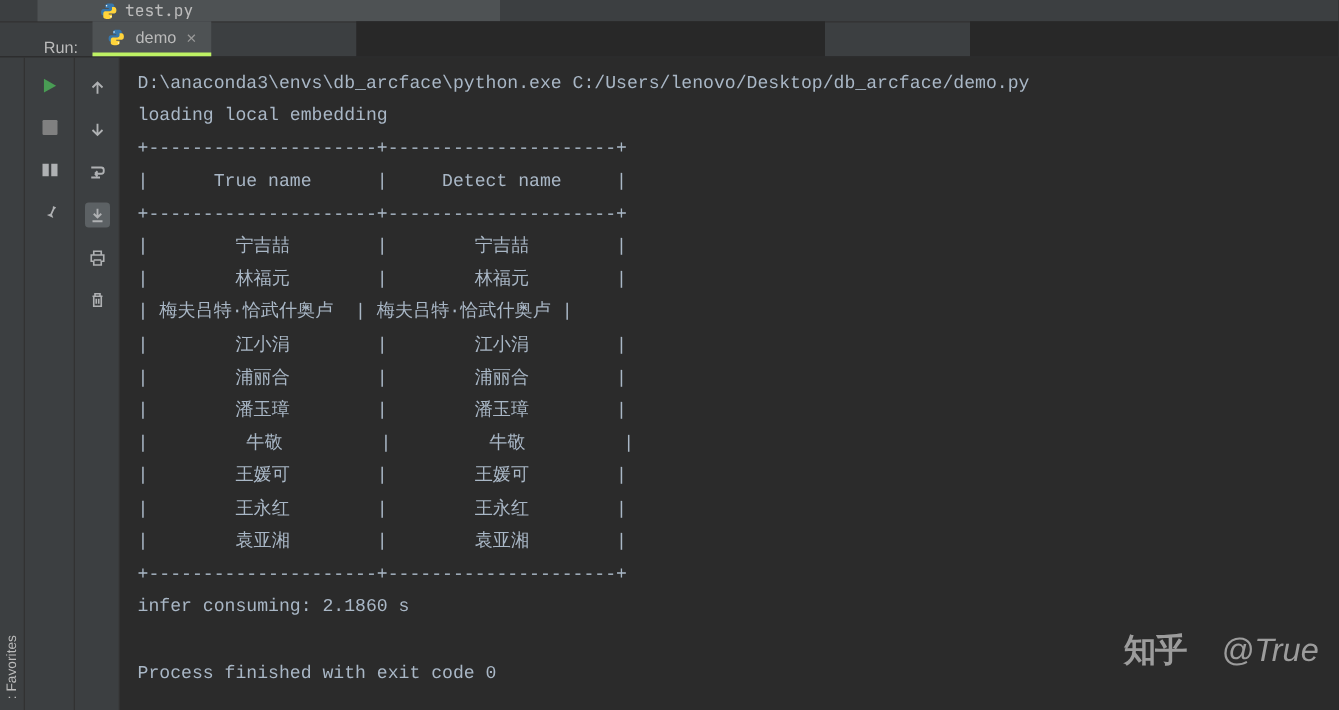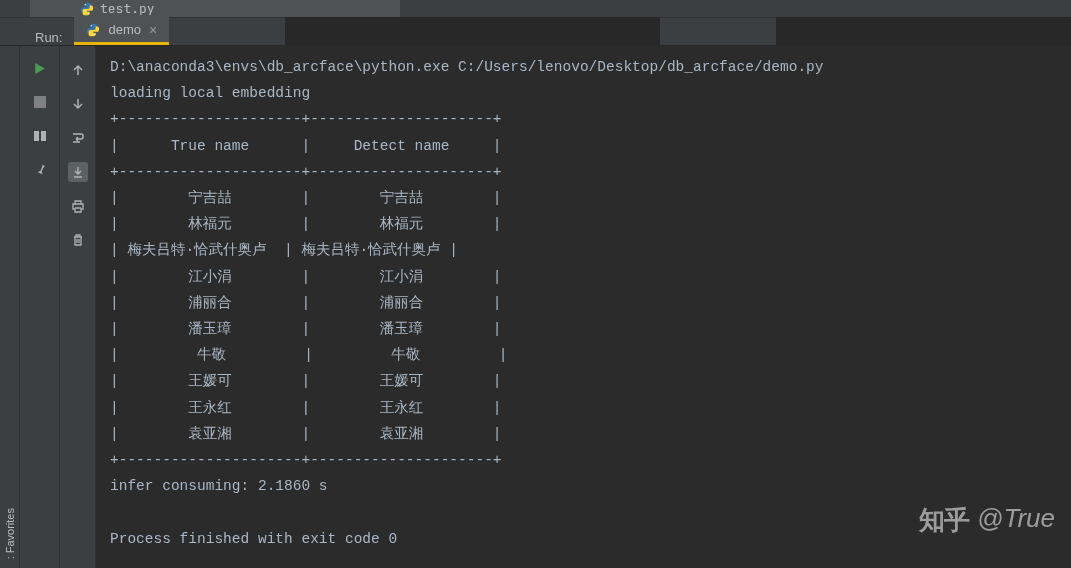--- a/index.html
+++ b/index.html
@@ -51,21 +51,21 @@
     }
     .run-label {
       color: #bbbbbb;
       font-size: 13px;
       padding-left: 35px;
       padding-right: 12px;
       font-family: -apple-system, 'Segoe UI', sans-serif;
     }
     .run-tab {
       background: #4e5254;
-      border-bottom: 3px solid #eab308;
+      border-bottom: 3px solid #bef264;
       height: 28px;
       display: flex;
       align-items: center;
       padding: 0 12px;
       gap: 8px;
       font-size: 13px;
       color: #bbbbbb;
       font-family: -apple-system, 'Segoe UI', sans-serif;
     }
     .run-tab-close {
@@ -161,22 +161,22 @@
       position: absolute;
       right: 16px;
       bottom: 30px;
       color: #b0b0b0;
       font-size: 26px;
       font-family: -apple-system, 'Segoe UI', sans-serif;
       font-style: italic;
       font-weight: 500;
       opacity: 0.85;
       display: flex;
-      align-items: flex-start;
-      gap: 8px;
+      align-items: center;
+      gap: 28px;
     }
     .zhihu-logo {
       font-weight: bold;
       font-style: normal;
       letter-spacing: -1px;
     }
   </style>
 </head>
 <body>
 

